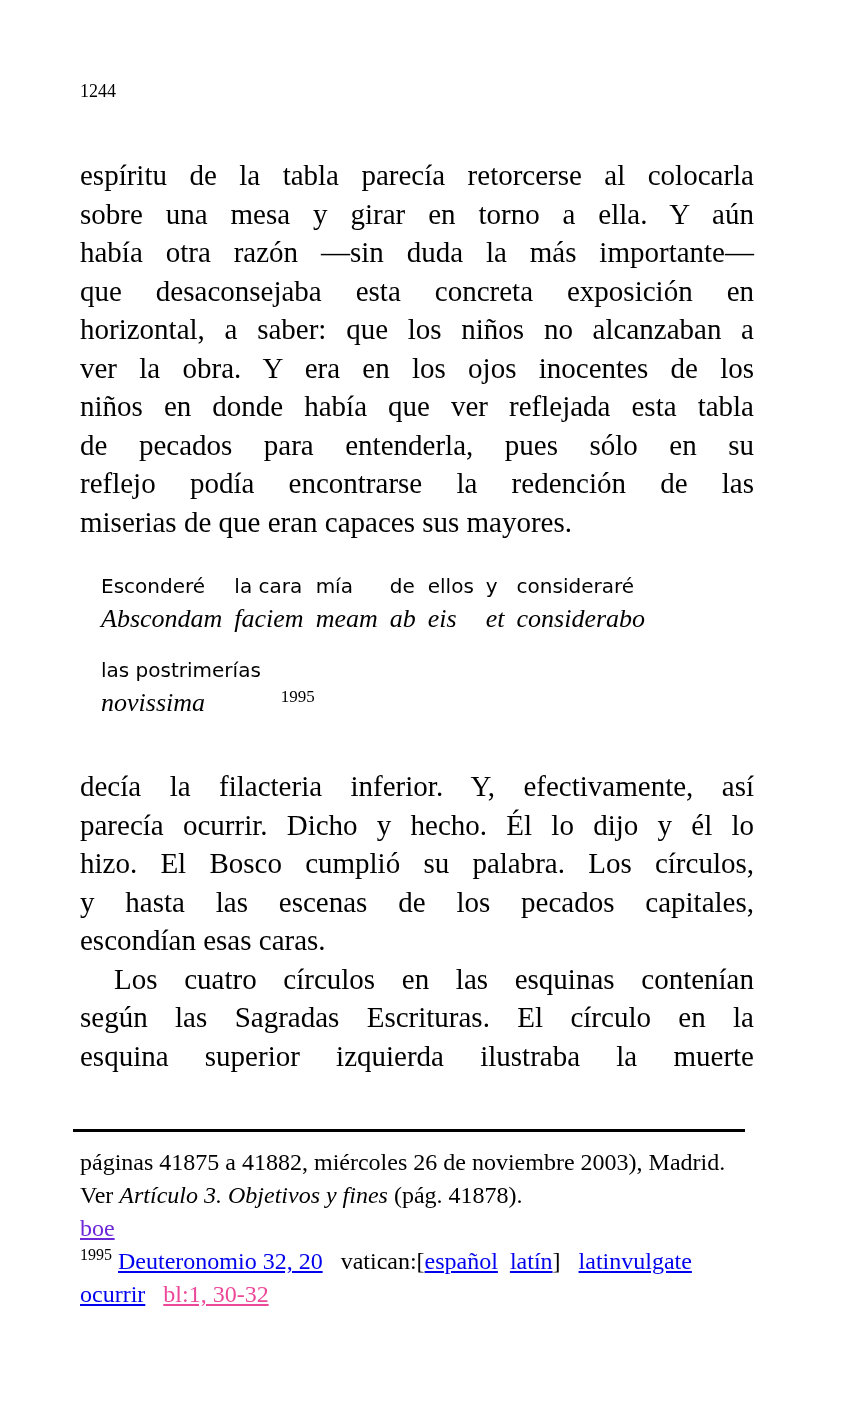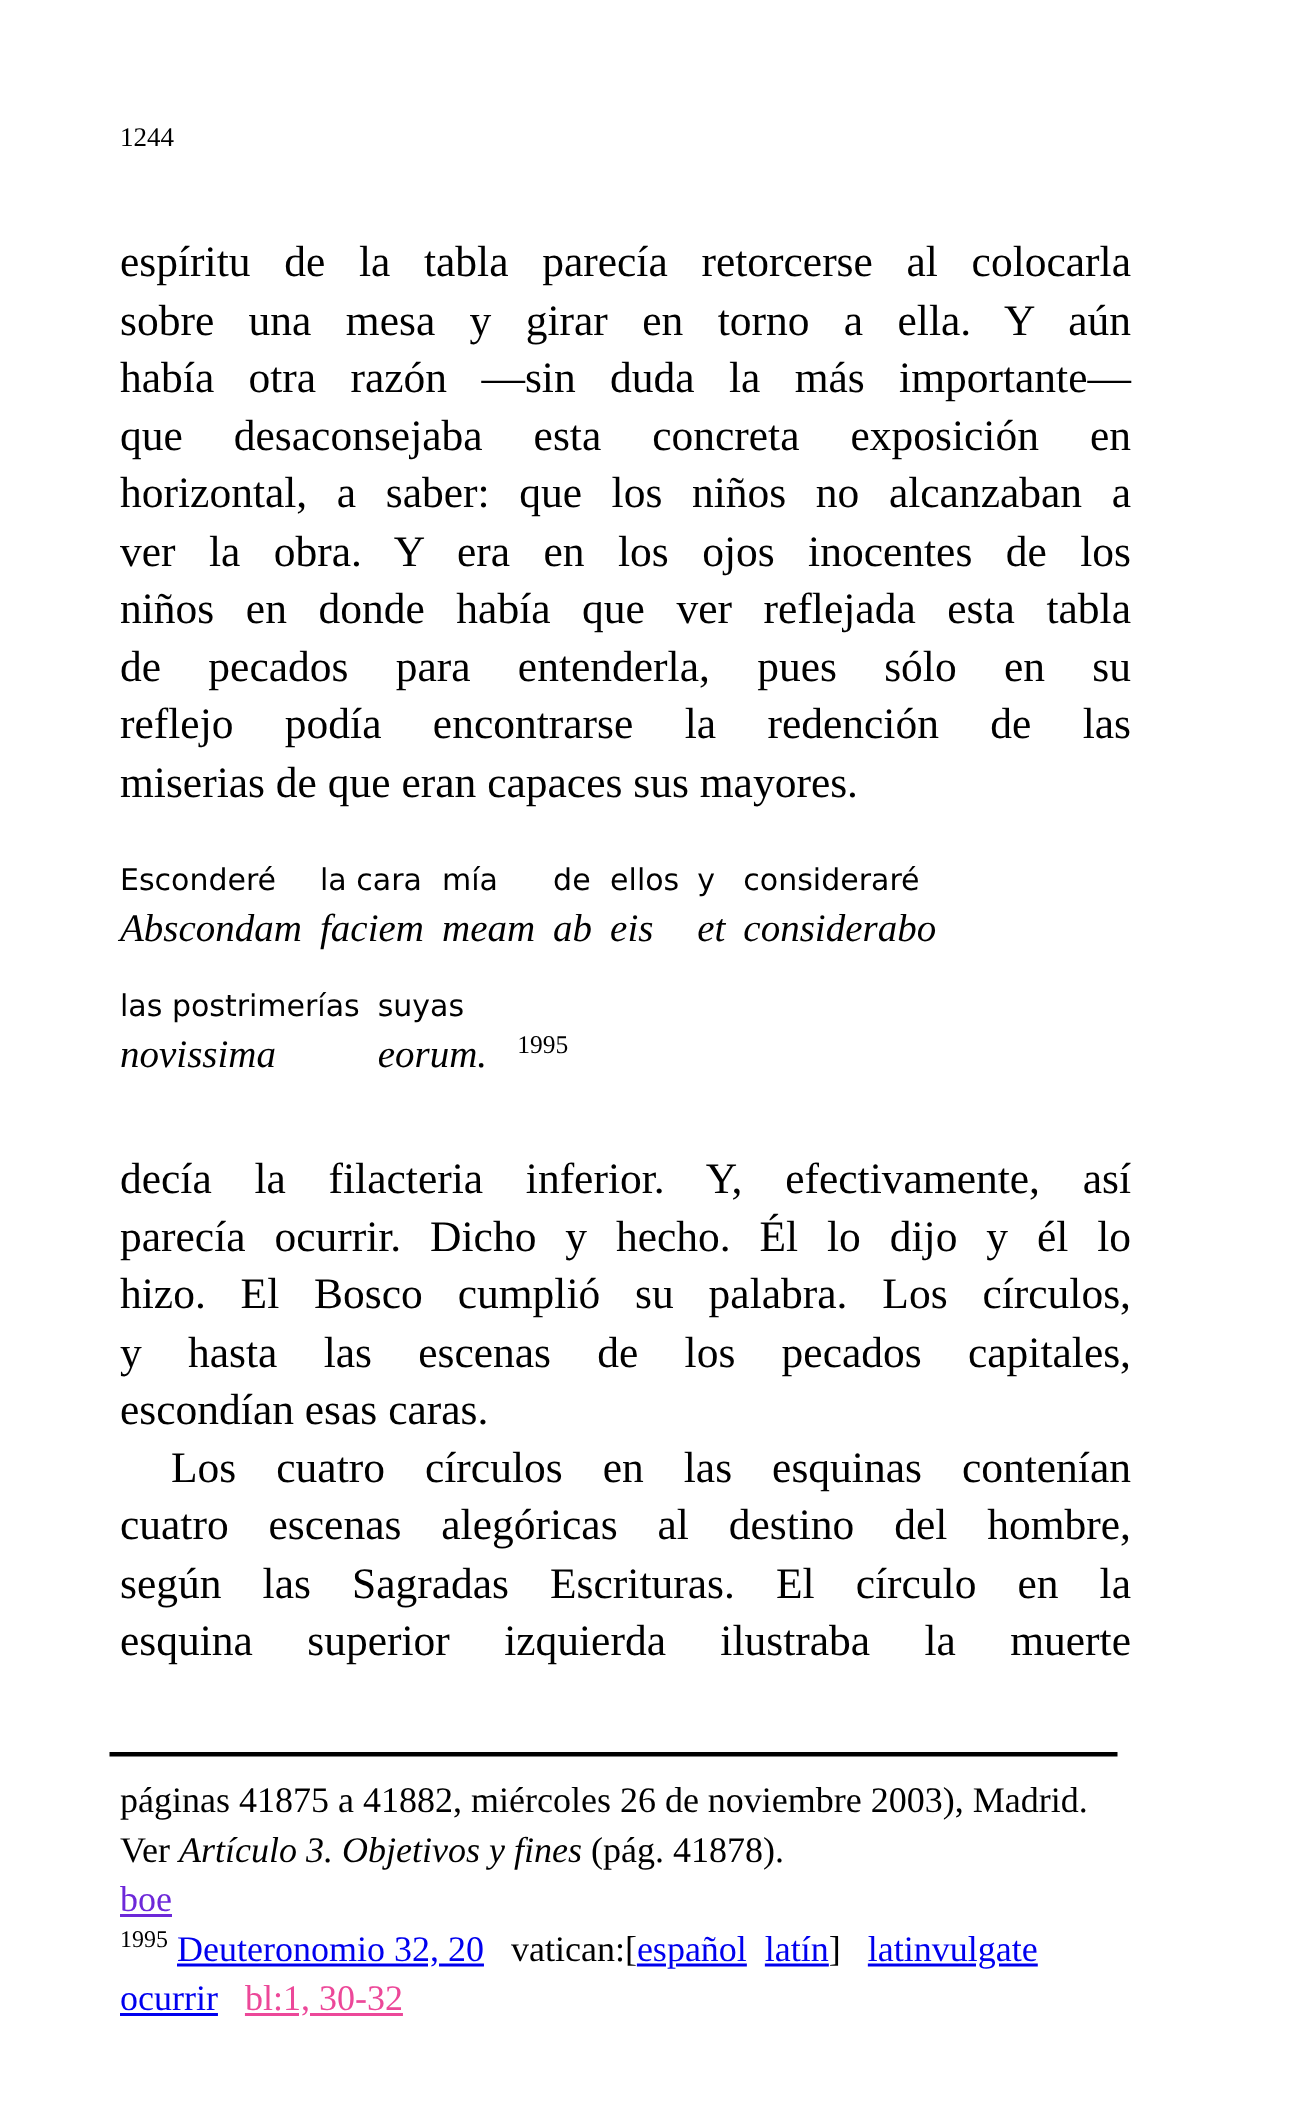--- a/index.html
+++ b/index.html
@@ -31,20 +31,21 @@
 
   .interlinear {
     margin-top: 32px;
     margin-bottom: 46px;
   }
   .il-row {
     display: flex;
     align-items: flex-end;
     column-gap: 12px;
     margin-bottom: 20px;
+    margin-left: 21px;
   }
   .il-row:last-child { margin-bottom: 0; }
   .pair { display: flex; flex-direction: column; }
   .gloss {
     font-family: "DejaVu Sans", sans-serif;
     font-size: 20px;
     line-height: 27px;
     white-space: nowrap;
   }
   .latin {
@@ -127,37 +128,32 @@
           <span class="pair">
             <span class="gloss">consideraré</span>
             <span class="latin">considerabo</span>
           </span>
         </div>
         <div class="il-row">
           <span class="pair">
             <span class="gloss">las postrimerías</span>
             <span class="latin">novissima</span>
           </span>
-          <span class="pair">
-            <span class="gloss">suyas</span>
-            <span class="latin">eorum.</span>
-          </span>
           <span class="il-ref">1995</span>
         </div>
       </div>
       <div class="para">
         <div class="jline">decía la filacteria inferior. Y, efectivamente, así</div>
         <div class="jline">parecía ocurrir. Dicho y hecho. Él lo dijo y él lo</div>
         <div class="jline">hizo. El Bosco cumplió su palabra. Los círculos,</div>
         <div class="jline">y hasta las escenas de los pecados capitales,</div>
         <div class="jline left">escondían esas caras.</div>
       </div>
       <div class="para">
         <div class="jline first-indent">Los cuatro círculos en las esquinas contenían</div>
-        <div class="jline">cuatro escenas alegóricas al destino del hombre,</div>
         <div class="jline">según las Sagradas Escrituras. El círculo en la</div>
         <div class="jline">esquina superior izquierda ilustraba la muerte</div>
       </div>
     </div>
 
   <div class="footnotes">
     <hr class="fn-rule">
     <div id="footnote-lines">
         <div class="fn-line"><span>páginas 41875 a 41882, miércoles 26 de noviembre 2003), Madrid.</span></div>
         <div class="fn-line"><span>Ver </span><span class="fn-italic">Artículo 3. Objetivos y fines</span><span> (pág. 41878).</span></div>

